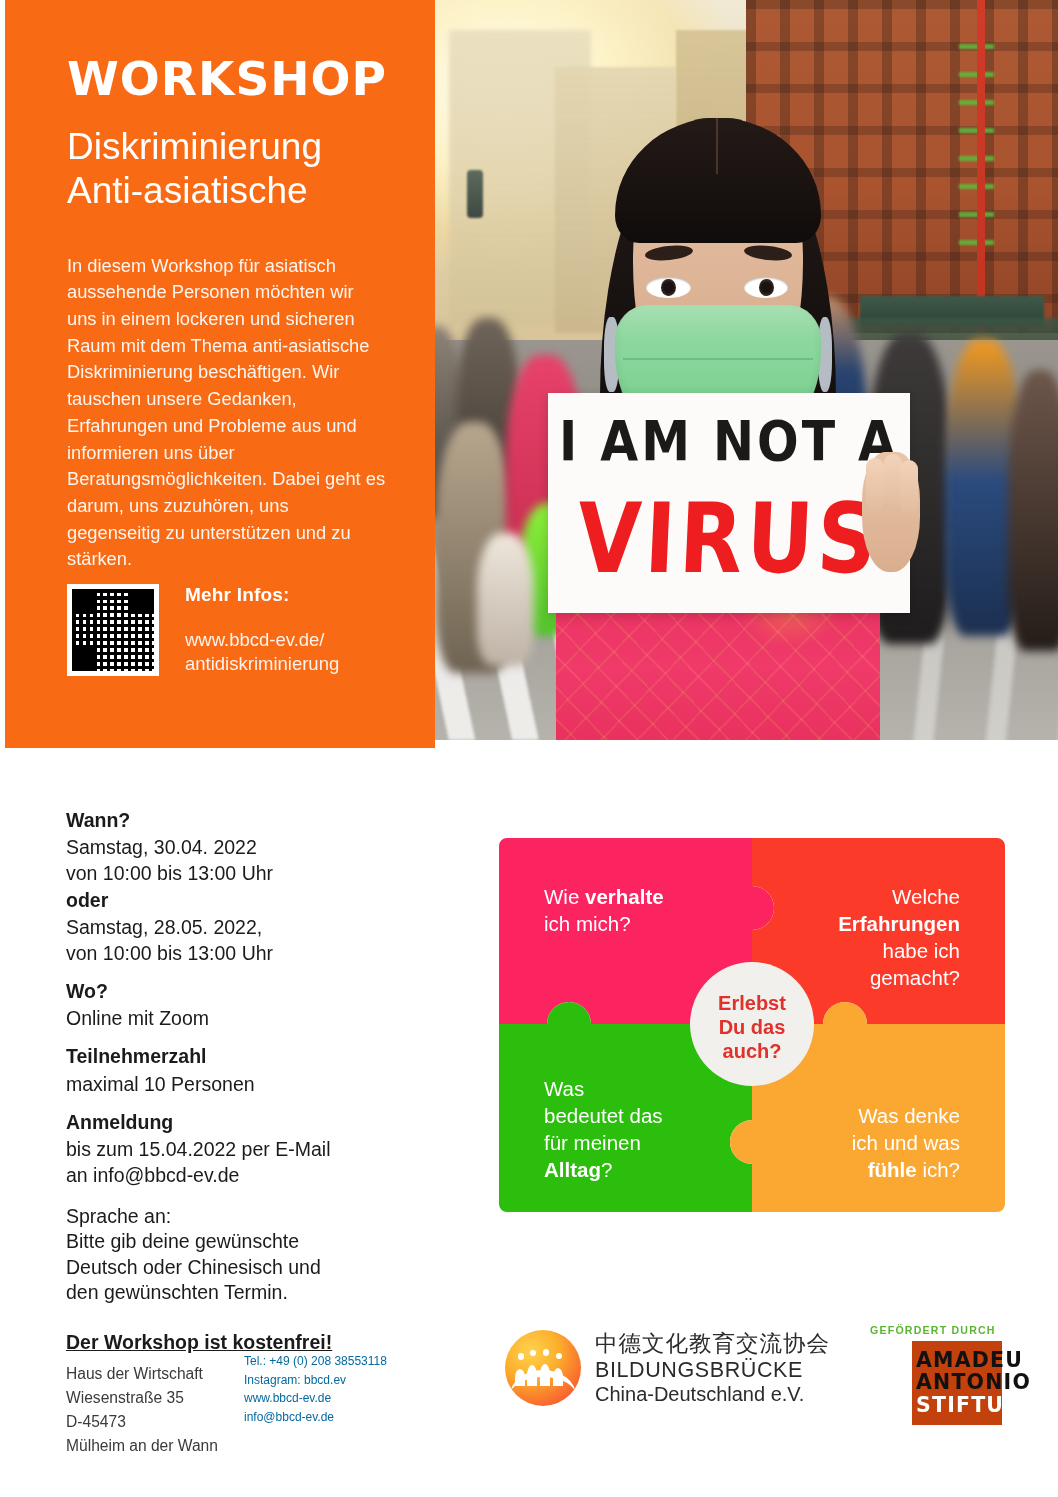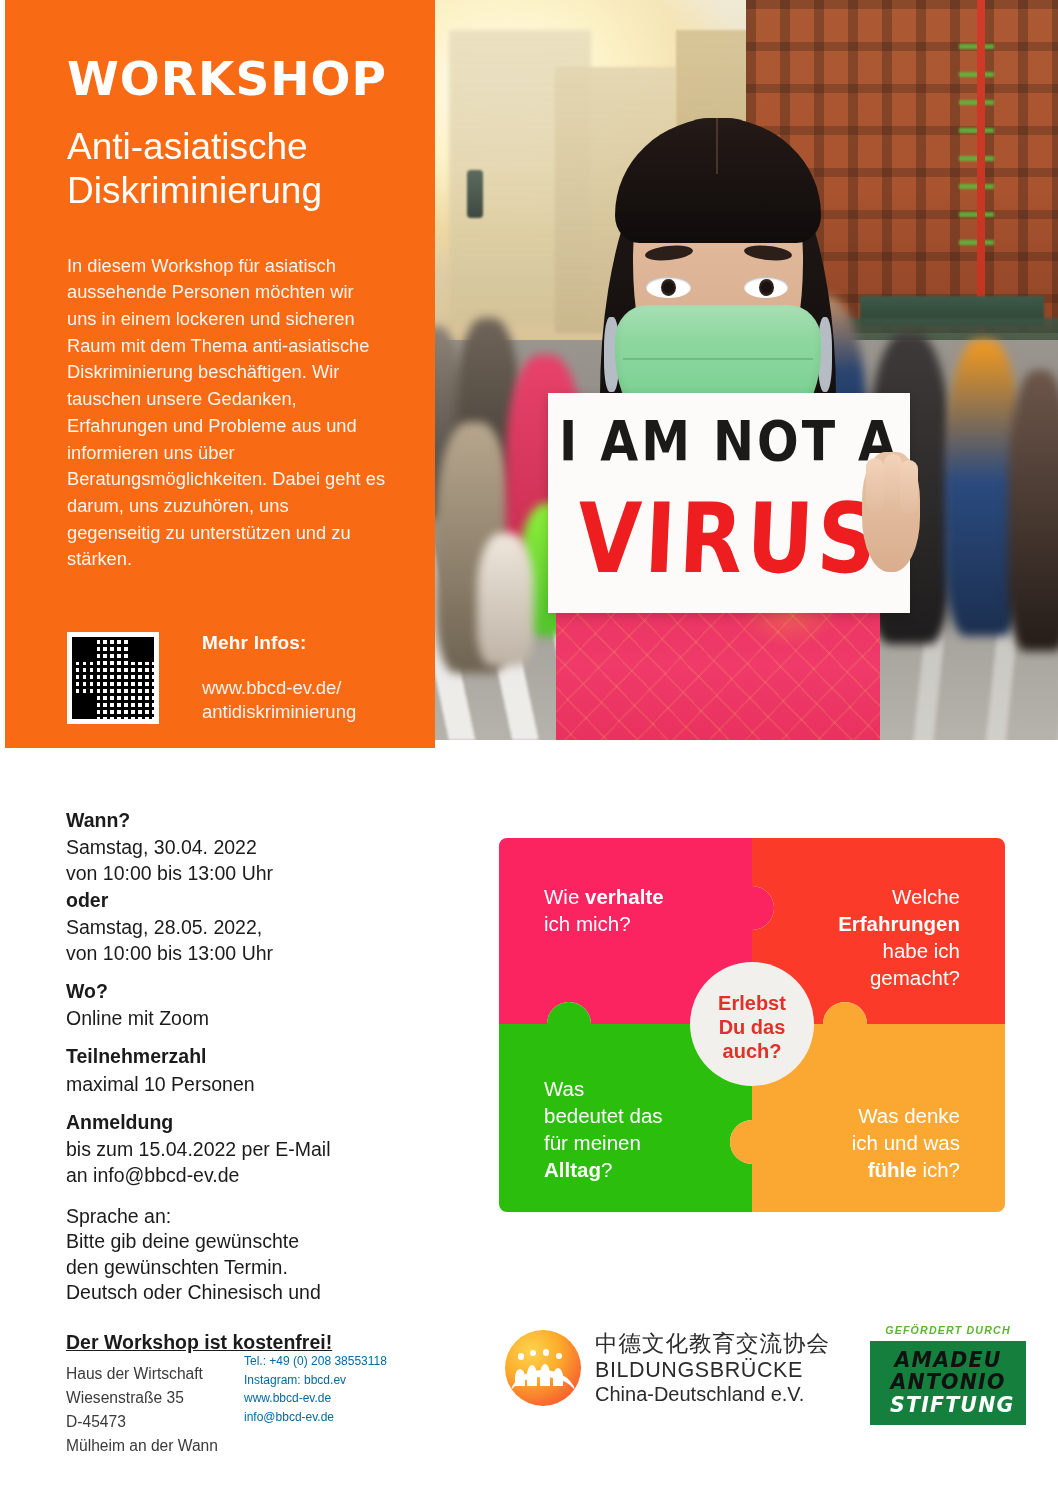--- a/index.html
+++ b/index.html
@@ -190,21 +190,21 @@
   .title-main {
     font-family:"DejaVu Sans", sans-serif;
     font-weight:700; font-size:47px; letter-spacing:1px; color:#fff; line-height:1.05;
   }
   .title-sub {
     margin-top:22px; font-size:37px; line-height:1.18; color:#ffffff; font-weight:400;
   }
   .lead {
     margin-top:40px; font-size:18.3px; line-height:1.46; color:#fdf6f1;
   }
-  .qr-row { position:absolute; left:62px; top:632px; display:flex; gap:43px; align-items:flex-start; }
+  .qr-row { position:absolute; left:62px; top:584px; display:flex; gap:26px; align-items:flex-start; }
   .qr {
     width:92px; height:92px; background:#ffffff; padding:5px;
   }
   .qr-inner {
     width:100%; height:100%;
     background-color:#ffffff;
     background-image:
       
       linear-gradient(#000,#000), linear-gradient(#fff,#fff), linear-gradient(#000,#000),
       linear-gradient(#000,#000), linear-gradient(#fff,#fff), linear-gradient(#000,#000),
@@ -256,23 +256,23 @@
   .bb-people { position:absolute; left:12%; top:30%; width:76%; height:44%; }
   .bb-person { position:absolute; bottom:0; width:17%; background:#fff; border-radius:50% 50% 0 0; }
   .bb-dot { position:absolute; width:11%; padding-bottom:11%; background:#fff; border-radius:50%; }
   .bb-arc { position:absolute; left:6%; bottom:13%; width:88%; height:34%;
             border-top:7px solid #fff; border-radius:50% 50% 0 0 / 100% 100% 0 0; }
   .bb-text { line-height:1.12; }
   .bb-cn { font-size:22.5px; color:#2b2b2b; letter-spacing:1px; font-family:"DejaVu Sans", sans-serif; }
   .bb-de { font-size:21.5px; font-weight:400; color:#2b2b2b; letter-spacing:.6px; margin-top:2px; }
   .bb-sub { font-size:20px; color:#2b2b2b; margin-top:1px; }
 
-  .logo-aa { position:absolute; left:870px; top:14px; width:156px; text-align:center;font-style:italic; }
+  .logo-aa { position:absolute; left:870px; top:14px; width:132px; text-align:left; }
   .aa-top { font-size:10.6px; color:#5cb531; letter-spacing:1.2px; font-weight:700; }
-  .aa-box { margin-top:5px; background:#15803d; padding:8px 20px 9px; }
+  .aa-box { margin-top:5px; background:#c2410c; padding:8px 4px 9px;margin-left:42px; }
   .aa-l1, .aa-l2 { font-family:"DejaVu Sans", sans-serif; font-weight:700; font-size:20.5px;
                    color:#111; letter-spacing:1.2px; line-height:1.08; }
   .aa-l3 { font-family:"DejaVu Sans", sans-serif; font-weight:700; font-size:20.5px;
            color:#ffffff; letter-spacing:1.2px; line-height:1.08; margin-top:1px; }
 </style>
 </head>
 <body>
 
 <div class="poster">
 
@@ -338,22 +338,22 @@
 
     <div class="sign">
       <div class="sign-line1">I AM NOT A</div>
       <div class="sign-line2">VIRUS</div>
     </div>
 
     <div class="orange-panel">
       <div class="op-inner">
         <div class="title-main">WORKSHOP</div>
         <div class="title-sub">
+          <div>Diskriminierung</div>
           <div>Anti-asiatische</div>
-          <div>Diskriminierung</div>
         </div>
         <div class="lead">In diesem Workshop für asiatisch aussehende Personen möchten wir uns in einem lockeren und sicheren Raum mit dem Thema anti-asiatische Diskriminierung beschäftigen. Wir tauschen unsere Gedanken, Erfahrungen und Probleme aus und informie­ren uns über Beratungsmöglich­keiten. Dabei geht es darum, uns zuzuhören, uns gegenseitig zu unterstützen und zu stärken.</div>
       </div>
 
       <div class="qr-row">
         <div class="qr">
             <div class="qr-inner"></div>
           </div>
         <div class="qr-text">
           <div class="qr-label">Mehr Infos:</div>
@@ -379,22 +379,22 @@
     <div class="gap-sm"></div>
     <div class="info-h">Teilnehmerzahl</div>
     <div class="info-p">maximal 10 Personen</div>
     <div class="gap-sm"></div>
     <div class="info-h">Anmeldung</div>
     <div class="info-p">bis zum 15.04.2022 per E-Mail</div>
     <div class="info-p">an info@bbcd-ev.de</div>
     <div class="gap-md"></div>
     <div class="info-p">Sprache an:</div>
     <div class="info-p">Bitte gib deine gewünschte</div>
+    <div class="info-p">Deutsch oder Chinesisch und</div>
     <div class="info-p">den gewünschten Termin.</div>
-    <div class="info-p">Deutsch oder Chinesisch und</div>
     <div class="kostenfrei">Der Workshop ist kostenfrei!</div>
   </div>
 
   <div class="puzzle">
     <svg width="506" height="374" viewBox="0 0 506 374" xmlns="http://www.w3.org/2000/svg">
 
       <path id="pz-pink" d="M8,0 H253 V48 a22,22 0 1,1 0,44 V186 H92 a22,22 0 1,0 -44,0 H0 V8 a8,8 0 0,1 8,-8 Z" fill="#fb2360"></path>
 
       <path id="pz-red" d="M253,0 H498 a8,8 0 0,1 8,8 V186 H368 a22,22 0 1,0 -44,0 H253 V92 a22,22 0 1,0 0,-44 Z" fill="#fb3a2a"></path>
 

